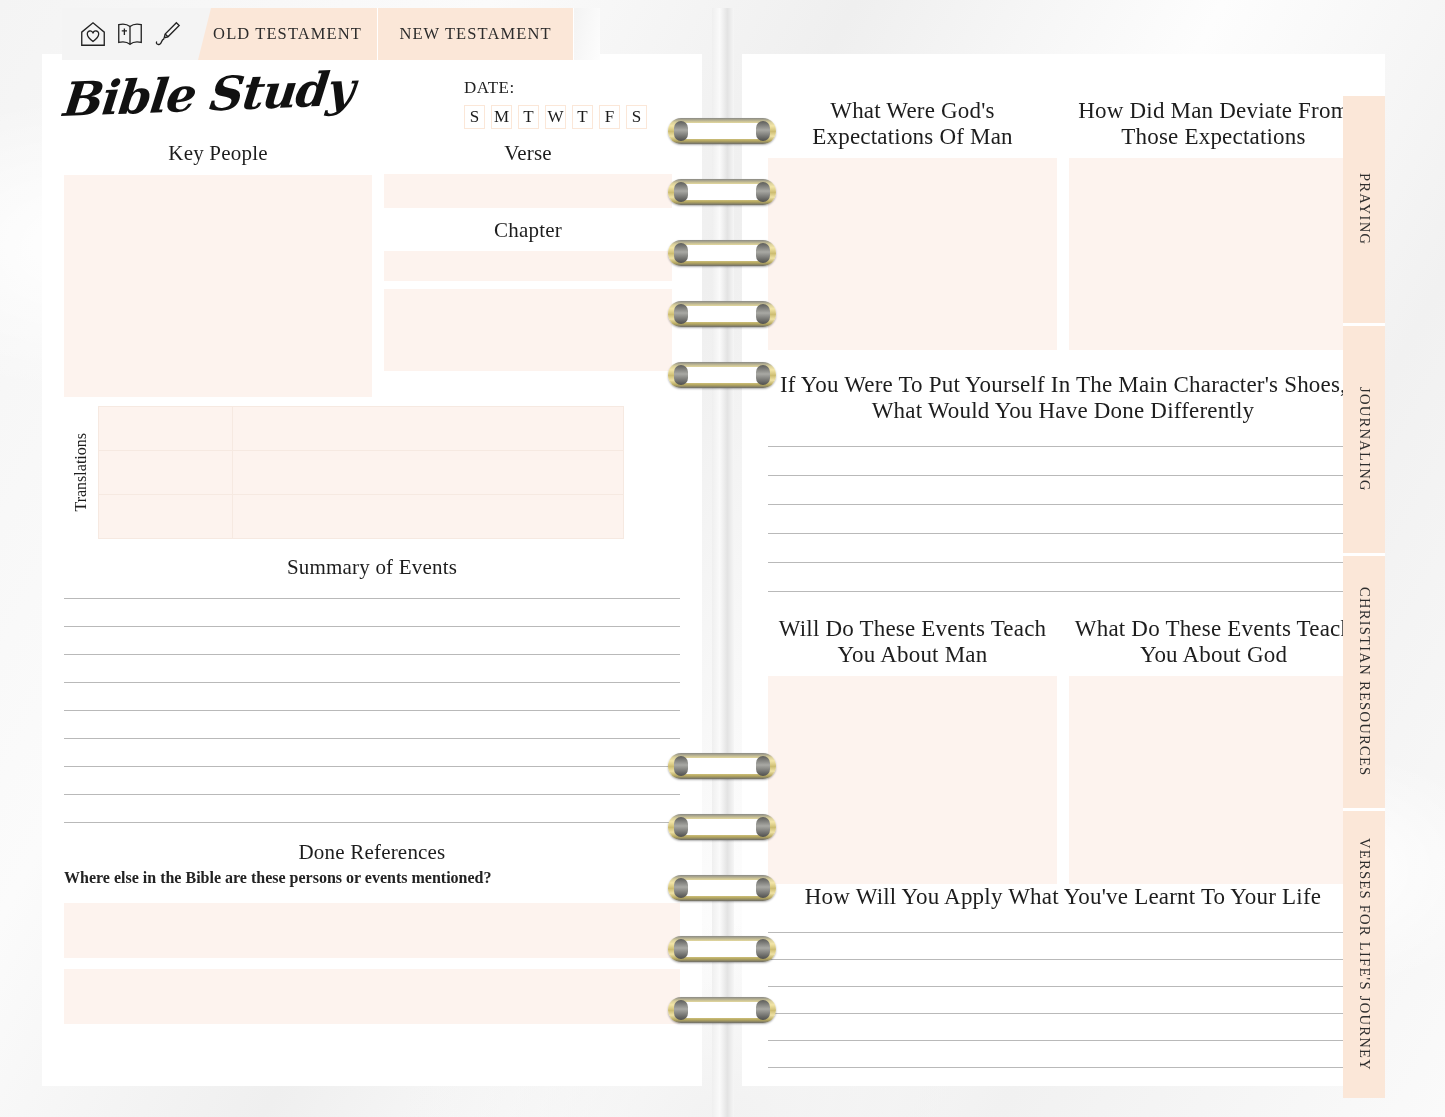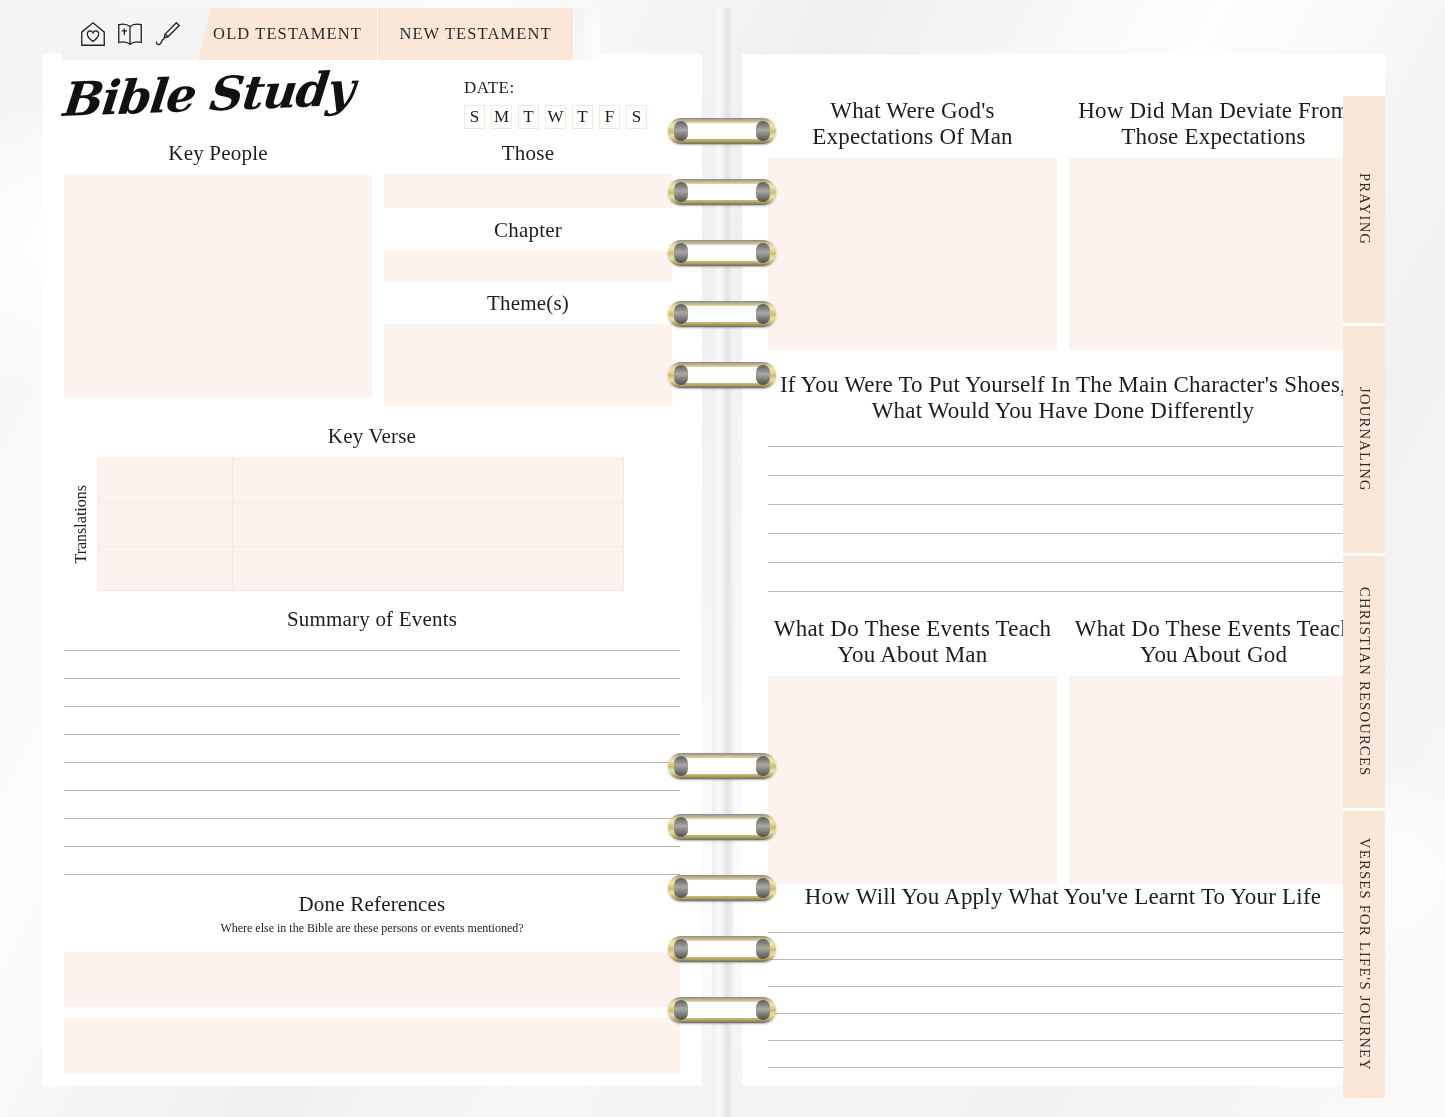--- a/index.html
+++ b/index.html
@@ -180,23 +180,23 @@
     transform-origin: left center;
   }
   .lbl {
     text-align: center;
     font-size: 21px;
     color: #1d1d1d;
     letter-spacing: .2px;
   }
   .lbl.sm { font-size: 23px; }
   .sub {
-    text-align: center;
-    font-size: 12px;
+    font-size: 16px;
     color: #222;
+    font-weight: bold;
   }
   .fillbox { background: #fdf3ee; }
 
   .lines { width: 100%; }
   .lines .ln {
     height: 1px;
     background: #b9b9b9;
     width: 100%;
   }
   .lines .sp { height: 1px; }
@@ -305,30 +305,28 @@
             <div>S</div>
           </div>
         </div>
 
         <div class="twocol" style="margin-top:14px;">
           <div class="colA">
             <div class="lbl">Key People</div>
             <div class="fillbox" style="height:222px;margin-top:9px;"></div>
           </div>
           <div class="colB">
-            <div class="lbl">Those</div>
+            <div class="lbl">Verse</div>
             <div class="fillbox" style="height:34px;margin-top:8px;"></div>
             <div class="lbl" style="margin-top:10px;">Chapter</div>
             <div class="fillbox" style="height:30px;margin-top:8px;"></div>
-            <div class="lbl" style="margin-top:10px;">Theme(s)</div>
             <div class="fillbox" style="height:82px;margin-top:8px;"></div>
           </div>
         </div>
 
-        <div class="lbl" style="margin-top:18px;">Key Verse</div>
 
         <div class="transwrap">
           <div class="transrot">
             <span>Translations</span>
           </div>
           <table class="ttable">
             <tbody>
                 <tr>
               <td class="c1"></td>
               <td></td>
@@ -397,21 +395,21 @@
             <div class="sp" style="height:28px"></div>
           <div class="ln"></div>
             <div class="sp" style="height:28px"></div>
           <div class="ln"></div>
             <div class="sp" style="height:28px"></div>
           <div class="ln"></div>
         </div>
 
         <div class="rtwo" style="margin-top:24px;">
           <div class="rcol">
-            <div class="lbl sm">What Do These Events Teach You About Man</div>
+            <div class="lbl sm">Will Do These Events Teach You About Man</div>
             <div class="fillbox" style="height:208px;margin-top:8px;"></div>
           </div>
           <div class="rcol">
             <div class="lbl sm">What Do These Events Teach You About God</div>
             <div class="fillbox" style="height:208px;margin-top:8px;"></div>
           </div>
         </div>
 
         <div class="lbl sm" style="">How Will You Apply What You've Learnt To Your Life</div>
         <div class="lines" style="margin-top:22px;">

